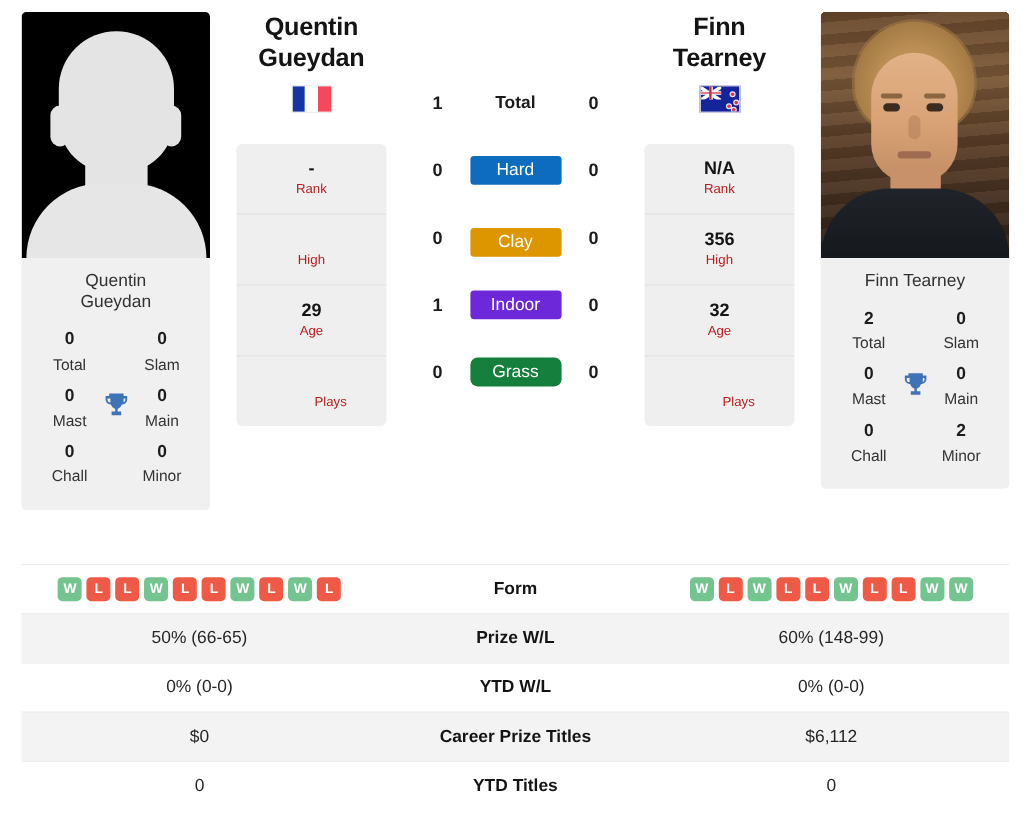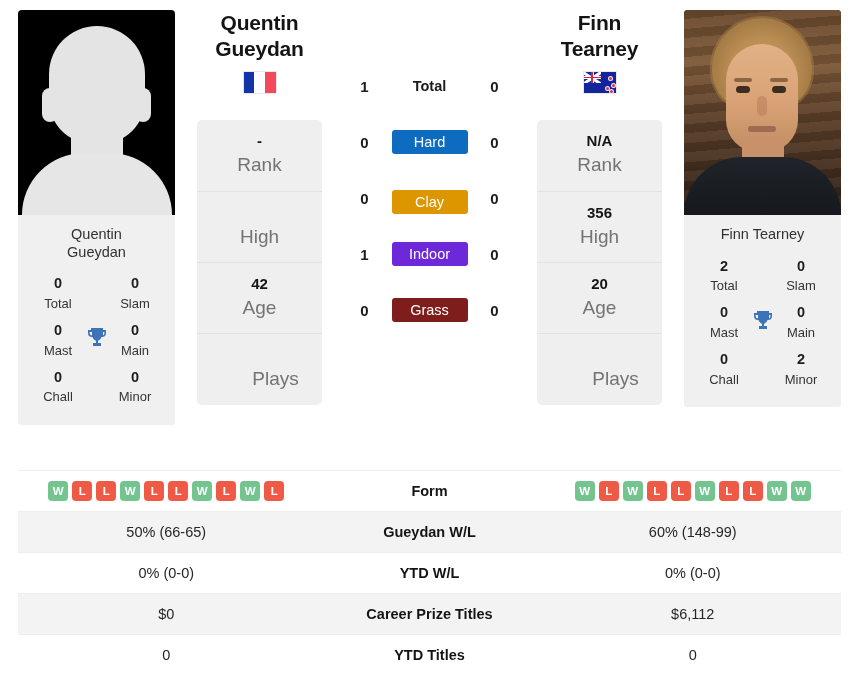--- a/index.html
+++ b/index.html
@@ -172,21 +172,21 @@
   .info-seg {
     padding: 11px 6px 11px 6px;
     text-align: center;
     border-bottom: 1px solid #e2e2e2;
   }
   .info-seg:last-child { border-bottom: none; margin-left: 32px; }
   .info-val {
     font-weight: bold; font-size: 15px; color: #151515;
     min-height: 19px; line-height: 19px;
   }
-  .info-lbl { font-size: 19px; color: #737373; line-height: 1.55; }
+  .info-lbl { font-size: 11px; color: #b91c1c; line-height: 1.55; }
 
   
   .center-col {
     flex: 1 1 auto;
     padding-top: 48px;
   }
   .srow {
     display: flex;
     align-items: center;
     justify-content: center;
@@ -369,21 +369,21 @@
     <div class="info-card" style="margin-top:26px">
       <div class="info-seg">
         <div class="info-val">-</div>
         <div class="info-lbl">Rank</div>
       </div>
       <div class="info-seg">
         <div class="info-val"></div>
         <div class="info-lbl">High</div>
       </div>
       <div class="info-seg">
-        <div class="info-val">42</div>
+        <div class="info-val">29</div>
         <div class="info-lbl">Age</div>
       </div>
       <div class="info-seg">
         <div class="info-val"></div>
         <div class="info-lbl">Plays</div>
       </div>
     </div>
   </div>
 
   <div class="center-col">
@@ -403,21 +403,21 @@
           <div class="sbadge" style="background: rgb(221, 149, 0); margin-top: 8px;">Clay</div>
           <div class="sval">0</div>
         </div>
         <div class="srow">
           <div class="sval">1</div>
           <div class="sbadge" style="background: #6d28d9;">Indoor</div>
           <div class="sval">0</div>
         </div>
         <div class="srow">
           <div class="sval">0</div>
-          <div class="sbadge" style="background: #7f1d1d;">Grass</div>
+          <div class="sbadge" style="background: #15803d; border-radius: 6px;">Grass</div>
           <div class="sval">0</div>
         </div>
       </div>
   </div>
 
   <div class="info-col" style="margin-right:22px">
     <div class="name-col">
       <div class="pname">Finn Tearney</div>
     </div>
     <div class="flag-wrap">
@@ -436,21 +436,21 @@
     <div class="info-card" style="margin-top:26px">
       <div class="info-seg">
         <div class="info-val">N/A</div>
         <div class="info-lbl">Rank</div>
       </div>
       <div class="info-seg">
         <div class="info-val">356</div>
         <div class="info-lbl">High</div>
       </div>
       <div class="info-seg">
-        <div class="info-val">20</div>
+        <div class="info-val">32</div>
         <div class="info-lbl">Age</div>
       </div>
       <div class="info-seg">
         <div class="info-val"></div>
         <div class="info-lbl">Plays</div>
       </div>
     </div>
   </div>
 
   <div class="photo-col">
@@ -542,21 +542,21 @@
             <span class="fb w">W</span>
             <span class="fb l">L</span>
             <span class="fb l">L</span>
             <span class="fb w">W</span>
             <span class="fb w">W</span>
           </div>
         </div>
       </div>
       <div class="trow alt">
         <div class="tc-left">50% (66-65)</div>
-        <div class="tc-mid">Gueydan W/L</div>
+        <div class="tc-mid">Prize W/L</div>
         <div class="tc-right">60% (148-99)</div>
       </div>
       <div class="trow">
         <div class="tc-left">0% (0-0)</div>
         <div class="tc-mid">YTD W/L</div>
         <div class="tc-right">0% (0-0)</div>
       </div>
       <div class="trow alt">
         <div class="tc-left">$0</div>
         <div class="tc-mid">Career Prize Titles</div>

